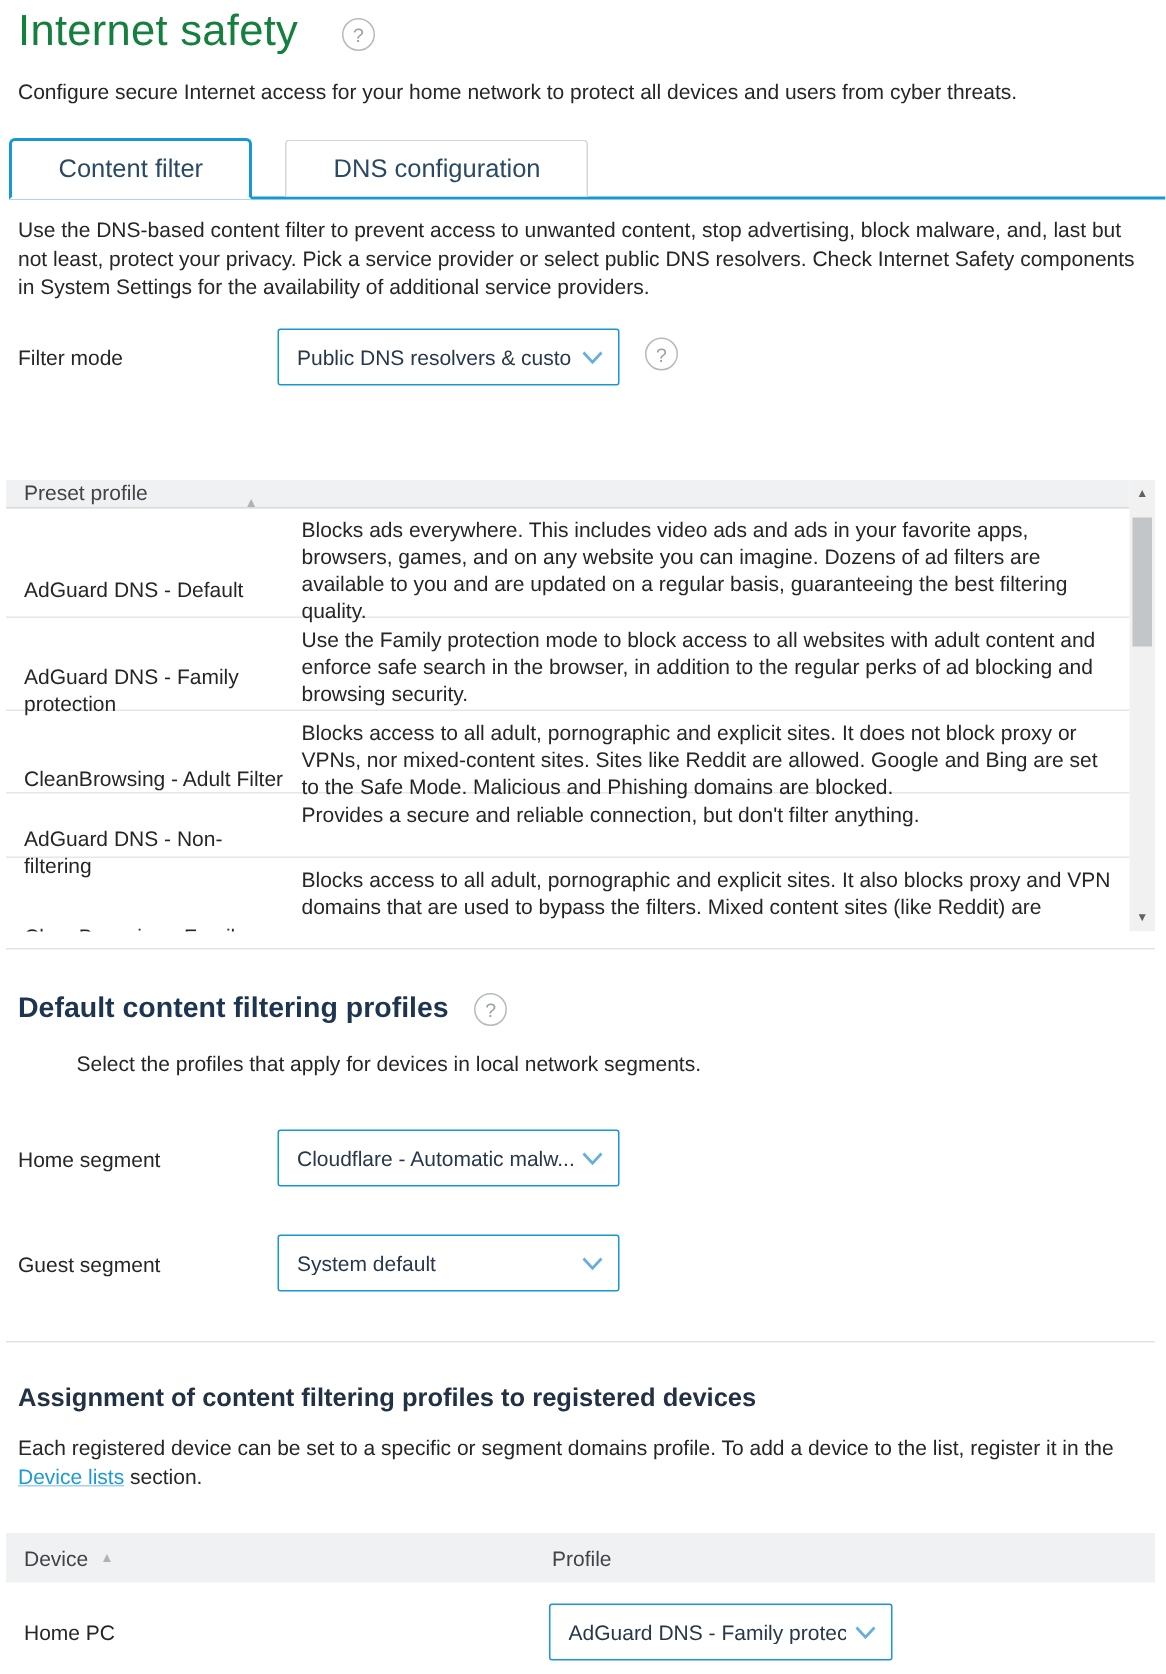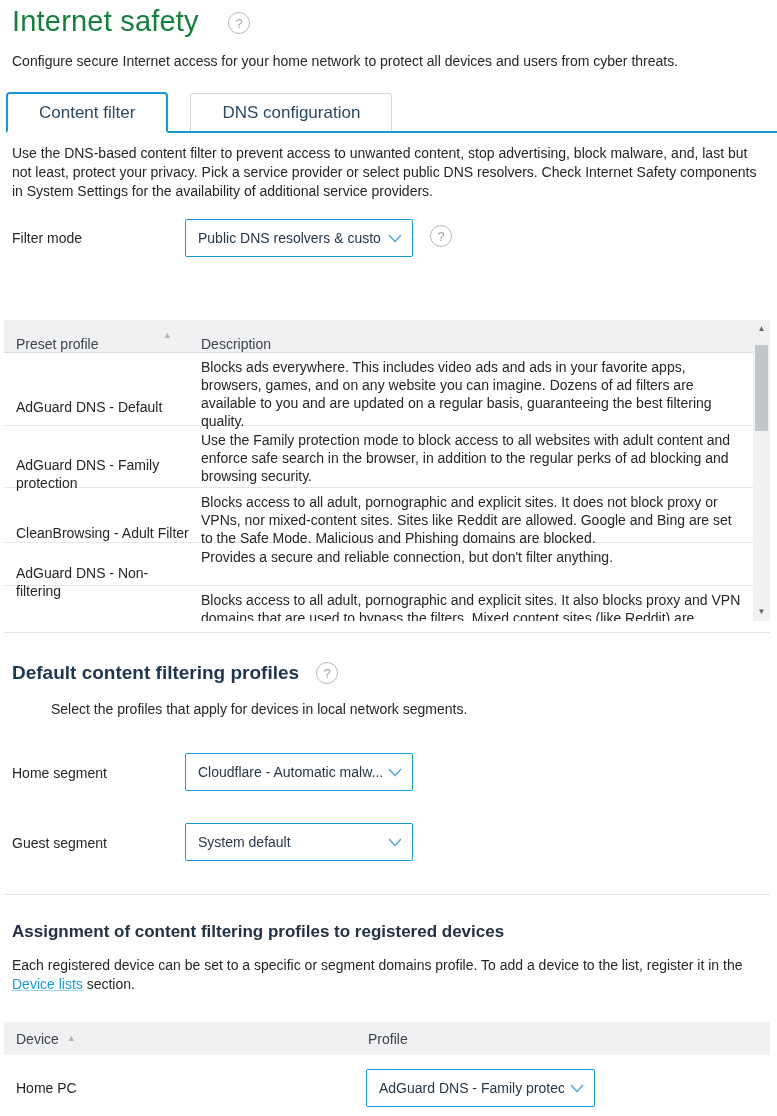--- a/index.html
+++ b/index.html
@@ -48,21 +48,21 @@
     border: 1px solid #1897d5; border-radius: 2px; background: #fff;
     display: flex; align-items: center; padding: 0 10px 0 12px;
     cursor: pointer; color: #27384a;
   }
   .select-value { flex: 1 1 auto; white-space: nowrap; overflow: hidden; font-size: 14px; }
   .chevron { flex: 0 0 auto; margin-left: 6px; display: inline-flex; }
 
   
   .ptable { left: 4px; top: 320px; width: 766px; height: 301px; overflow: hidden; }
   .ptable-inner { position: absolute; left: 0; top: 0; right: 17px; }
-  .thead { display: flex; background: #f0f1f2; height: 33px; align-items: flex-end; color: #404347; position: relative; border-bottom: 1px solid #d8dadc; }
+  .thead { display: flex; background: #f0f1f2; height: 19px; align-items: flex-start; color: #404347; position: relative; border-bottom: 1px solid #d8dadc; }
   .th-profile { padding-left: 12px; width: 197px; flex: 0 0 auto; }
   .th-desc { flex: 1 1 auto; padding-left: 0; }
   .sort-icon { position: absolute; left: 159px; top: 11px; font-size: 9px; color: #b0b3b6; line-height: 1; }
   .prow { display: flex; border-bottom: 1px solid #e5e6e7; }
   .prow:last-child { border-bottom: none; }
   .pcell-name { width: 197px; flex: 0 0 auto; padding: 4px 8px 4px 12px; display: flex; align-items: center; color: #262626; line-height: 18px; margin-top: 35px; }
   .pcell-desc { flex: 1 1 auto; padding: 5px 6px 5px 0; line-height: 18px; color: #262626; }
   .r1 { height: 73px; } .r2 { height: 62px; } .r3 { height: 43px; } .r4 { height: 55px; } .r5 { height: 68px; }
 
   .scrollbar { position: absolute; right: 0; top: 0; bottom: 0; width: 17px; background: #f1f1f2; }
@@ -106,21 +106,20 @@
       </svg>
   </span>
 </div>
 <span class="abs help-icon" style="left:430px; top:225px;">?</span>
 
 <div class="abs ptable">
   <div class="ptable-inner">
     <div class="thead">
       <div class="th-profile">Preset profile</div>
       <span class="sort-icon">▲</span>
-      <div class="th-desc">Description</div>
     </div>
     <div class="prow r1">
       <div class="pcell-name">AdGuard DNS - Default</div>
       <div class="pcell-desc">Blocks ads everywhere. This includes video ads and ads in your favorite apps, browsers, games, and on any website you can imagine. Dozens of ad filters are available to you and are updated on a regular basis, guaranteeing the best filtering quality.</div>
     </div>
     <div class="prow r2">
       <div class="pcell-name">AdGuard DNS - Family protection</div>
       <div class="pcell-desc">Use the Family protection mode to block access to all websites with adult content and enforce safe search in the browser, in addition to the regular perks of ad blocking and browsing security.</div>
     </div>
     <div class="prow r4">

